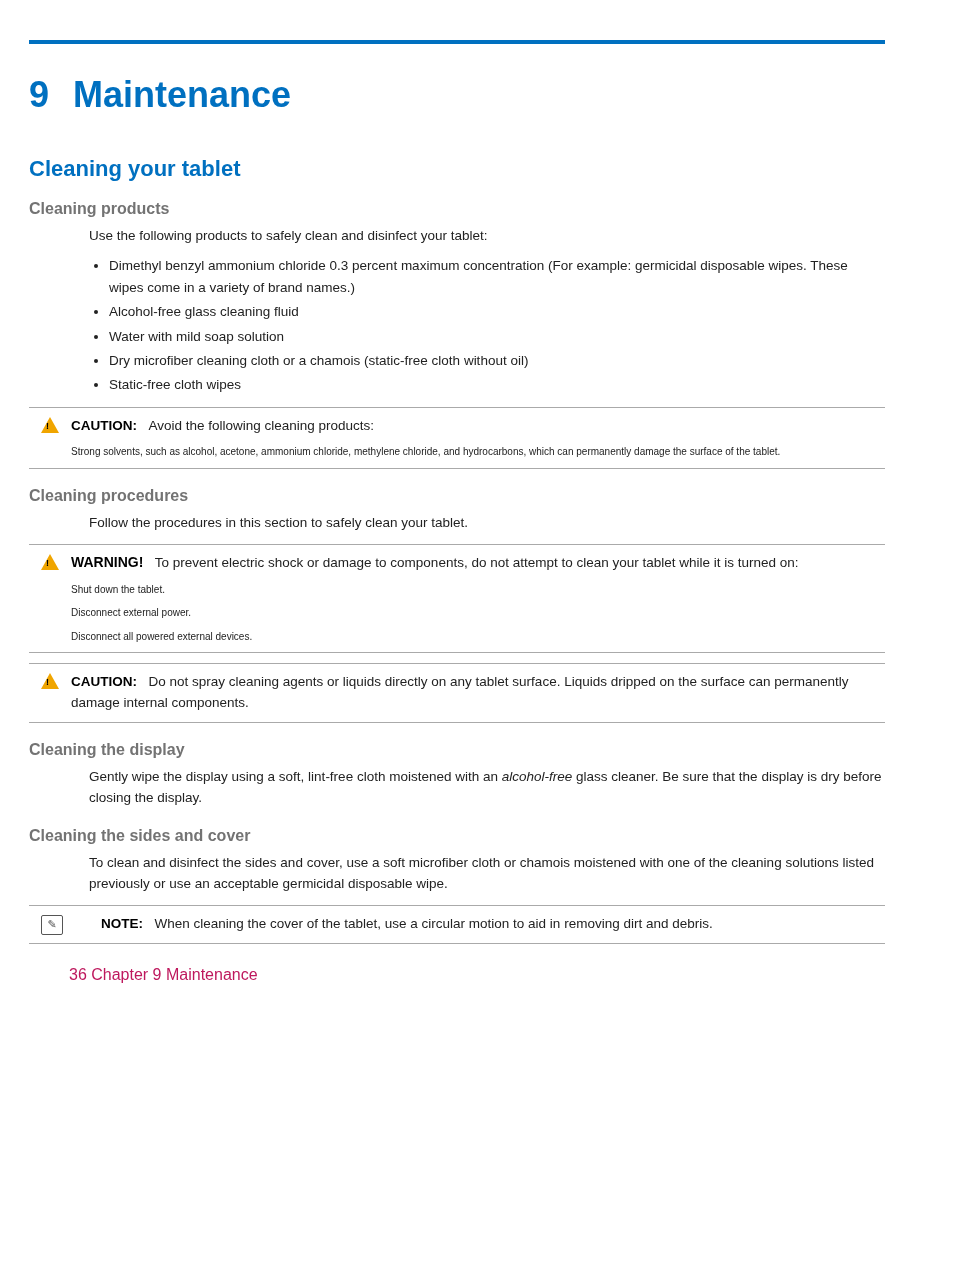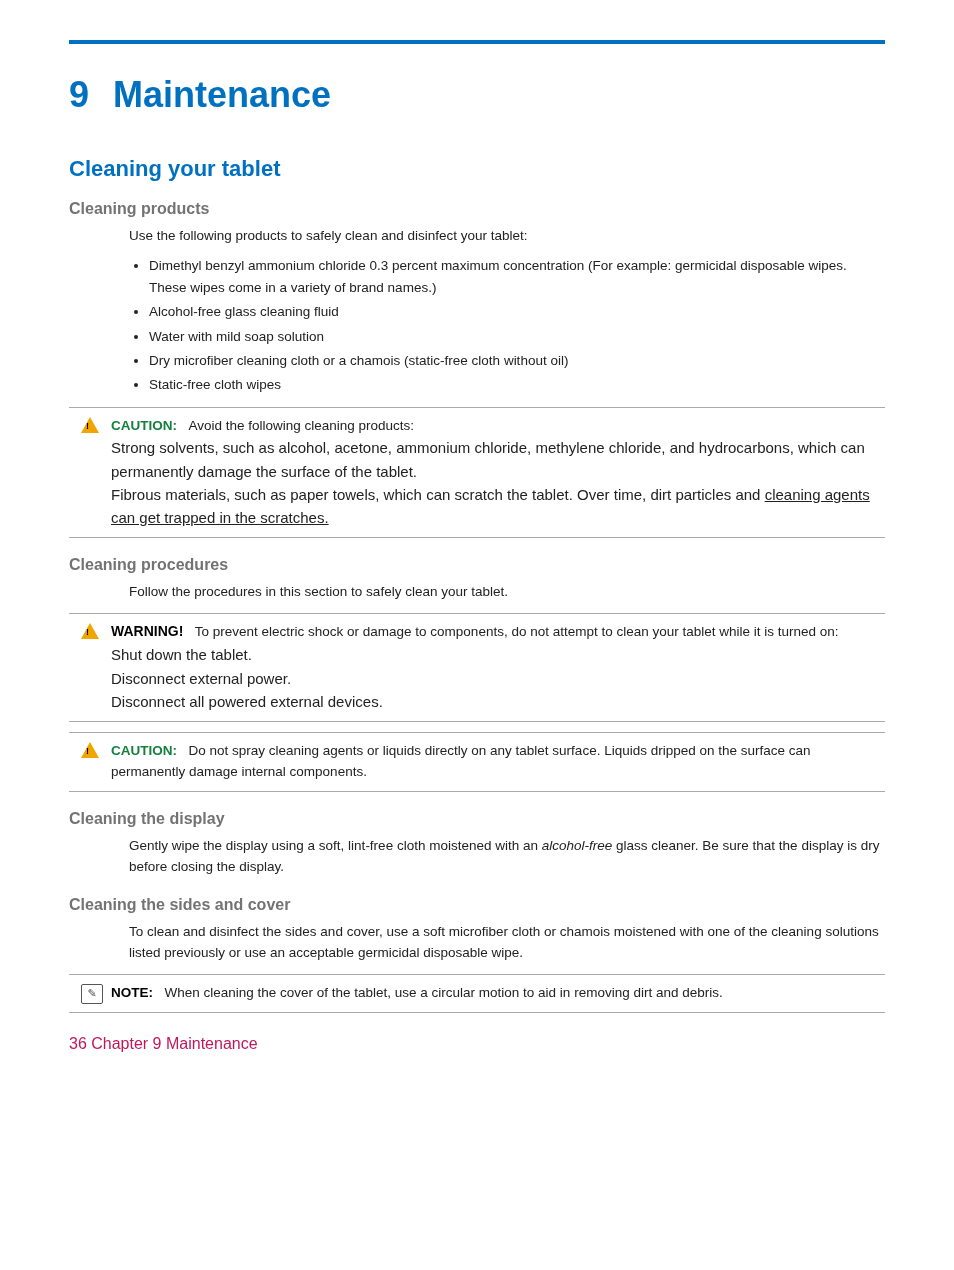--- a/index.html
+++ b/index.html
@@ -6,21 +6,21 @@
     body {
       font-family: Arial, Helvetica, sans-serif;
       font-size: 14px;
       color: #222;
       background: #fff;
       width: 954px;
       min-height: 1270px;
       padding: 0;
     }
     .page {
-      padding: 40px 69px 60px 69px;
+      padding: 40px 69px 60px 29px;
       position: relative;
     }
     .top-border {
       height: 4px;
       background: #0070c0;
       margin-bottom: 30px;
     }
     .chapter-heading {
       font-size: 36px;
       font-weight: bold;
@@ -71,32 +71,33 @@
       margin: 10px 0;
       display: flex;
       align-items: flex-start;
       gap: 8px;
     }
     .notice-box .notice-content {
       flex: 1;
     }
     .notice-label-caution {
       font-weight: bold;
-      color: #15803d;
+      color: #000000;
       font-size: 13.5px;
     }
     .notice-label-warning {
       font-weight: bold;
       color: #000;
       font-size: 14px;
     }
     .notice-label-note {
       font-weight: bold;
       color: #000;
       font-size: 13.5px;
+      margin-left: 30px;
     }
     .triangle-icon {
       display: inline-block;
       width: 0;
       height: 0;
       border-left: 9px solid transparent;
       border-right: 9px solid transparent;
       border-bottom: 16px solid #f0a500;
       position: relative;
       margin-right: 4px;
@@ -127,23 +128,23 @@
     }
     .note-icon::after {
       content: "✎";
       font-size: 11px;
     }
     .notice-inline {
       font-size: 13.5px;
       line-height: 1.55;
     }
     .notice-para {
-      font-size: 15px;
+      font-size: 10px;
       line-height: 1.55;
-      margin-top: 0;
+      margin-top: 8px;
     }
     .footer {
       position: absolute;
       bottom: 30px;
       left: 69px;
       font-size: 16px;
       color: #be185d;
     }
     .italic { font-style: italic; }
     .underline { text-decoration: underline; }
@@ -173,21 +174,20 @@
   </ul>
 
   <div class="notice-box">
     <div class="triangle-icon">
       <span class="triangle-inner">!</span>
     </div>
     <div class="notice-content">
       <span class="notice-label-caution">CAUTION:</span>
       <span class="notice-inline">&nbsp;&nbsp;<span>Avoid the following cleaning products:</span></span>
       <p class="notice-para">Strong solvents, such as alcohol, acetone, ammonium chloride, methylene chloride, and hydrocarbons, which can permanently damage the surface of the tablet.</p>
-      <p class="notice-para">Fibrous materials, such as paper towels, which can scratch the tablet. Over time, dirt particles and <span class="underline">cleaning agents can get trapped in the scratches.</span></p>
     </div>
   </div>
 
   <h3 class="subsection-heading">Cleaning procedures</h3>
 
   <p class="body-text indented">Follow the procedures in this section to safely clean your tablet.</p>
 
   <div class="notice-box">
     <div class="triangle-icon">
       <span class="triangle-inner">!</span>

